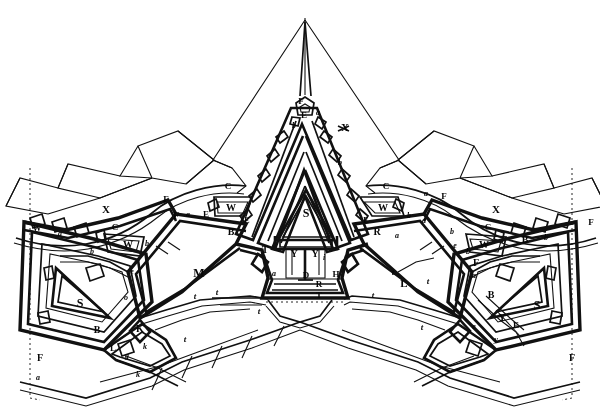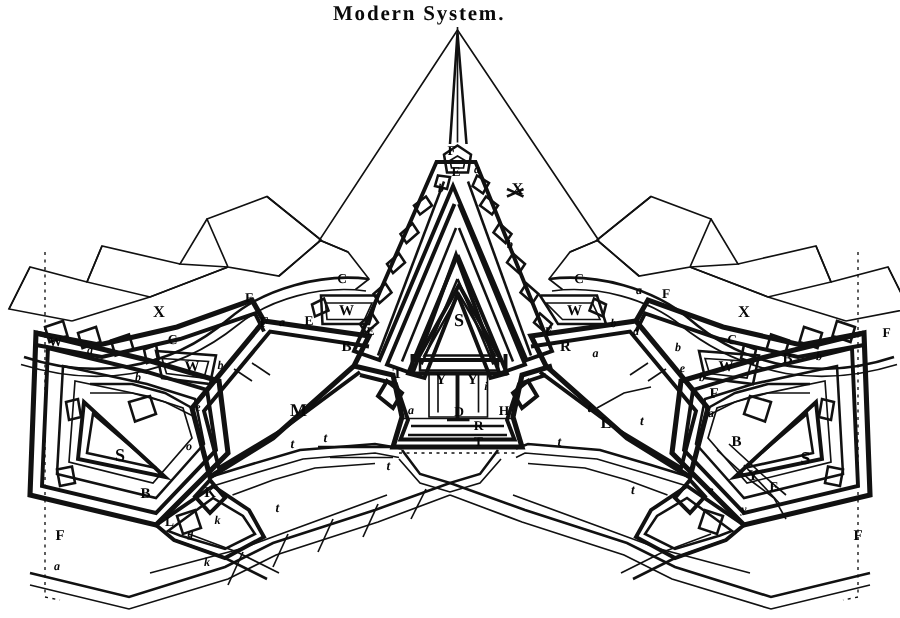--- a/index.html
+++ b/index.html
@@ -251,21 +251,20 @@
       <path d="M432 254 L444 246"></path>
       <path d="M180 250 L168 242"></path>
       <path d="M168 254 L156 246"></path>
     </g>
 
     <path class="ink dash" d="M30 398 L40 400"></path>
     <path class="ink dash" d="M572 398 L562 400"></path>
 
   </svg>
 
-  <div class="ttl" style="left:222px;top:2px;font-size:14px;">Modern System.</div>
 
 <div class="lbl cap" style="left: 301px; top: 101px; font-size: 9px;">F</div>
     <div class="lbl cap" style="left: 304px; top: 115px; font-size: 9px;">E</div>
     <div class="lbl lc" style="left: 294px; top: 126px; font-size: 8px;">b</div>
     <div class="lbl lc" style="left: 318px; top: 113px; font-size: 8px;">a</div>
     <div class="lbl cap" style="left: 345px; top: 127px; font-size: 11px;">X</div>
     <div class="lbl lc" style="left: 340px; top: 163px; font-size: 8px;">b</div>
     <div class="lbl cap" style="left: 306px; top: 213px; font-size: 12px;">S</div>
     <div class="lbl cap" style="left: 294px; top: 254px; font-size: 10px;">Y</div>
     <div class="lbl cap" style="left: 315px; top: 254px; font-size: 10px;">Y</div>

